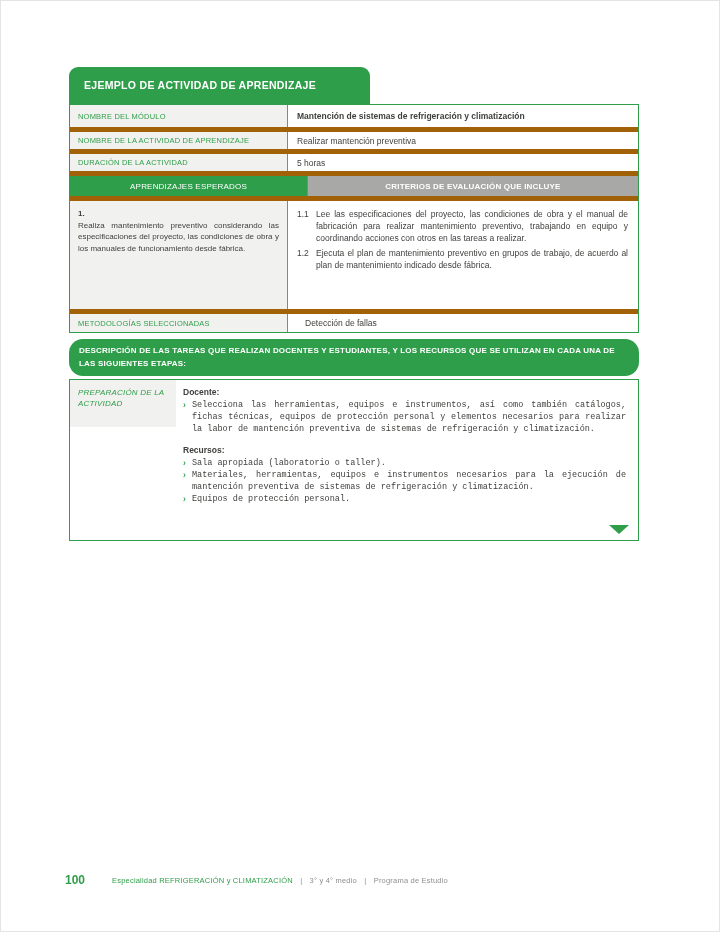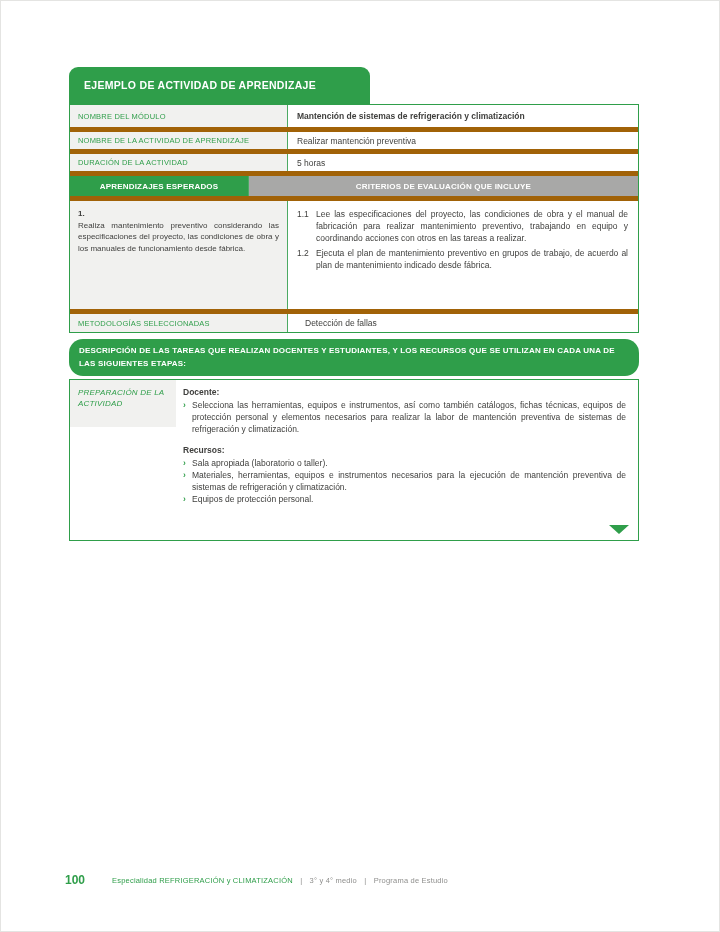--- a/index.html
+++ b/index.html
@@ -15,21 +15,21 @@
   
   .tbl { position:absolute; left:68px; top:103px; width:570px; border:1.5px solid #2f9e4a; background:#fff; }
   .row { display:flex; border-top:5px solid #a16207; }
   .row:first-child { border-top:none; }
   .cell-label { width:218px; background:#f1f1ef; color:#2f9e4a; font-size:7.5px; letter-spacing:.2px;
     display:flex; align-items:center; padding:0 6px 0 8px; border-right:1px solid #4caa63; }
   .cell-value { flex:1; font-size:8.5px; display:flex; align-items:center; padding:0 8px 0 9px; color:#3f3f3d; }
   .h22 { height:22px; } .h25 { height:25px; } .h113 { height:113px; } .h23 { height:23px;gap:8px; }
   .bold { font-weight:bold; }
 
-  .hdr-left { width:179px; background:#2f9e4a; color:#fff; font-size:8px; font-weight:bold; letter-spacing:.2px;
+  .hdr-left { width:238px; background:#2f9e4a; color:#fff; font-size:8px; font-weight:normal; letter-spacing:.2px;
     display:flex; align-items:center; justify-content:center; border-right:1px solid #4caa63; }
   .hdr-right { flex:1; background:#a8a8a7; color:#fff; font-size:8px; font-weight:bold; letter-spacing:.2px;
     display:flex; align-items:center; justify-content:center; }
 
   .exp-cell { width:218px; background:#f1f1ef; border-right:1px solid #4caa63; padding:7px 8px; font-size:8px; line-height:11.5px; }
   .exp-cell .num { font-weight:bold; display:block; }
   .exp-text { text-align:justify; display:block; }
   .crit-cell { flex:1; padding:7px 10px 0 9px; font-size:8.5px; line-height:12px; }
   .crit-item { display:flex; margin-bottom:3px; }
   .crit-item .cnum { width:19px; flex:none; }
@@ -40,21 +40,21 @@
     color:#fff; font-size:8px; font-weight:bold; letter-spacing:.2px; line-height:12.5px; padding:6px 12px 0 10px;border-radius:14px; }
 
   
   .prep-box { position:absolute; left:68px; top:378px; width:570px; height:162px; border:1.5px solid #2f9e4a; background:#fff; }
   .prep-label { position:absolute; left:0; top:0; width:106px; height:47px; background:#f1f1ef;
     color:#2f9e4a; font-size:8px; line-height:11px; letter-spacing:.2px; padding:7px 6px 0 8px;font-style:italic; }
   .prep-content { position:absolute; left:113px; top:6px; right:12px; font-size:8.5px; line-height:12px; }
   .sec-title { font-weight:bold; margin-bottom:1px; }
   .bullet { display:flex; }
   .bullet .marker { width:9px; flex:none; color:#2f9e4a; font-weight:bold; }
-  .bullet .btext { flex:1; text-align:justify; }
+  .bullet .btext { flex:1; text-align:justify;font-family:Liberation Mono, monospace; }
   .gap { height:9px; }
   .arrow { position:absolute; right:9px; bottom:6px; width:0; height:0;
     border-left:10px solid transparent; border-right:10px solid transparent; border-top:9px solid #2f9e4a; }
 
   
   .footer { position:absolute; left:64px; top:872px; display:flex; align-items:center; }
   .page-num { color:#2f9e4a; font-weight:bold; font-size:12px; margin-right:27px; }
   .foot-text { font-size:7.5px; letter-spacing:.2px; }
   .foot-green { color:#2f9e4a; }
   .foot-gray { color:#8f8f8d; }

